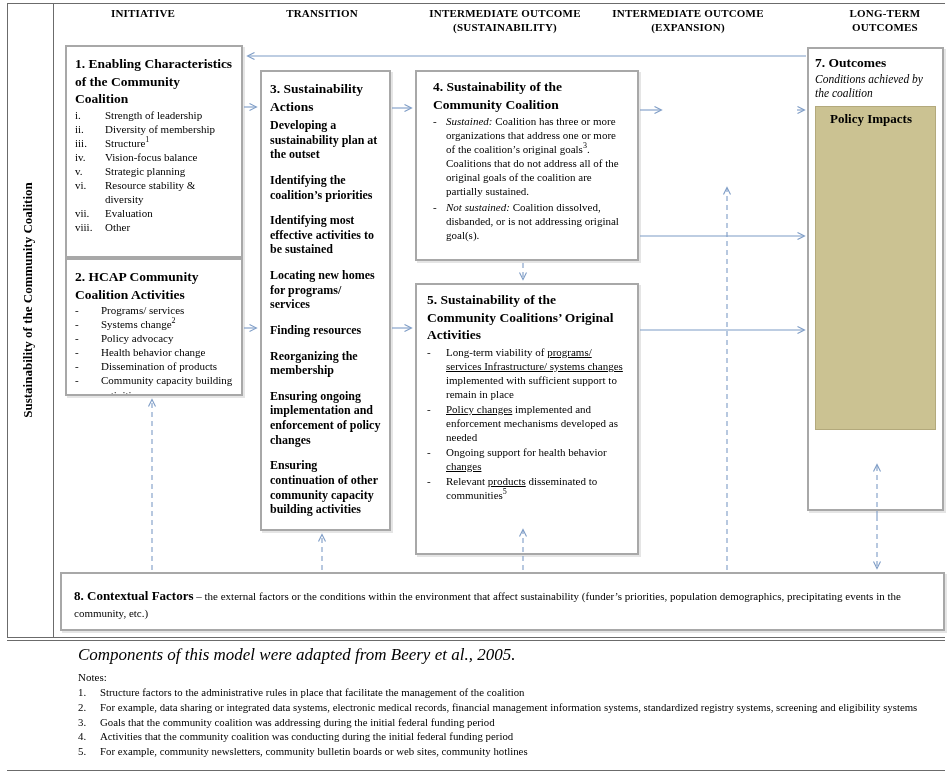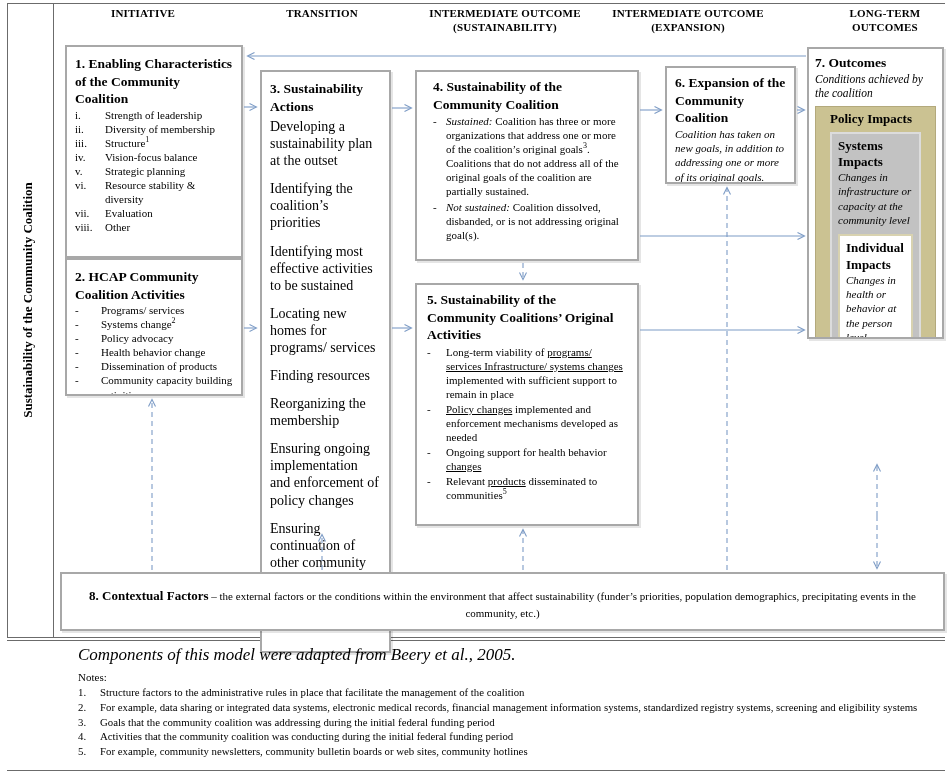--- a/index.html
+++ b/index.html
@@ -17,21 +17,21 @@
   .small-title{font-weight:bold;font-size:13px;line-height:1.25;}
   .it{font-style:italic;}
   .u{text-decoration:underline;}
   .li{display:flex;font-size:11px;line-height:1.28;}
   .li .m{flex:none;}
   .m1{width:30px;}
   .m2{width:26px;}
   .m4{width:13px;}
   .m5{width:19px;}
   sup{font-size:8px;line-height:0;}
-  .p3{font-size:14px;line-height:1.22;margin:0 0 11px 0;}
+  .p3{font-size:12px;line-height:1.22;margin:0 0 11px 0;font-weight:bold;}
   #box3 .btitle{margin-bottom:3px;}
   #box4 .li,#box5 .li{margin-top:1px;}
   .sub5{font-style:italic;font-size:11px;line-height:1.25;margin:1px 0 5px 0;}
   .imp{overflow:hidden;}
   .policy{margin-top:5px;background:#cbc292;border:1px solid #b3a97c;padding:4px 14px;height:324px;}
   .systems{margin-top:4px;background:#c2c2c2;border:2px solid #dcdcdc;padding:4px 6px;height:252px;}
   .individual{margin-top:7px;background:#fff;border:2px solid #d8d2b0;padding:4px 6px;height:138px;}
   .impbody{font-style:italic;font-size:11px;line-height:1.3;}
   #box8{padding:13px 12px;font-size:11px;line-height:1.45;}
   .b8title{font-weight:bold;font-size:13px;}
@@ -132,21 +132,21 @@
     <div class="li">
         <span class="m m2">-</span>
         <span>Dissemination of products</span>
       </div>
     <div class="li">
         <span class="m m2">-</span>
         <span>Community capacity building activities</span>
       </div>
   </div>
 
-  <div class="box" id="box3" style="left:260px;top:70px;width:131px;height:583px;">
+  <div class="box" id="box3" style="left:260px;top:70px;width:131px;height:461px;">
     <div class="btitle">3. Sustainability Actions</div>
     <p class="p3">Developing a sustainability plan at the outset</p>
     <p class="p3">Identifying the coalition’s priorities</p>
     <p class="p3">Identifying most effective activities to be sustained</p>
     <p class="p3">Locating new homes for programs/ services</p>
     <p class="p3">Finding resources</p>
     <p class="p3">Reorganizing the membership</p>
     <p class="p3">Ensuring ongoing implementation and enforcement of policy changes</p>
     <p class="p3">Ensuring continuation of other community capacity building activities</p>
   </div>
@@ -156,63 +156,51 @@
     <div class="li">
         <span class="m m4">-</span>
         <span><span class="it">Sustained:</span><span> Coalition has three or more organizations that address one or more of the coalition’s original goals</span><sup>3</sup><span>. Coalitions that do not address all of the original goals of the coalition are partially sustained.</span></span>
       </div>
     <div class="li">
         <span class="m m4">-</span>
         <span><span class="it">Not sustained:</span><span> Coalition dissolved, disbanded, or is not addressing original goal(s).</span></span>
       </div>
   </div>
 
-  <div class="box" id="box5" style="left:415px;top:283px;width:224px;height:243px;padding:6px 10px;">
+  <div class="box" id="box5" style="left:415px;top:283px;width:224px;height:272px;padding:6px 10px;">
     <div class="btitle">5. Sustainability of the Community Coalitions’ Original Activities</div>
     <div class="li">
         <span class="m m5">-</span>
         <span><span>Long-term viability of </span><span class="u">programs/ services Infrastructure/ systems changes</span><span> implemented with sufficient support to remain in place</span></span>
       </div>
     <div class="li">
         <span class="m m5">-</span>
         <span><span class="u">Policy changes</span><span> implemented and enforcement mechanisms developed as needed</span></span>
       </div>
     <div class="li">
         <span class="m m5">-</span>
         <span><span>Ongoing support for health behavior </span><span class="u">changes</span></span>
       </div>
     <div class="li">
         <span class="m m5">-</span>
         <span><span>Relevant </span><span class="u">products</span><span> disseminated to communities</span><sup>5</sup></span>
       </div>
 
   </div>
 
-  <div class="box" id="box6" style="left:665px;top:66px;width:131px;height:118px;padding:6px 8px;">
-    <div class="btitle">6. Expansion of the Community Coalition</div>
-    <div class="it" style="font-size:11px;line-height:1.3;">Coalition has taken on new goals, in addition to addressing one or more of its original goals.</div>
-  </div>
-
-  <div class="box" id="box7" style="left:807px;top:47px;width:137px;height:292px;padding:5px 6px;">
+
+  <div class="box" id="box7" style="left:807px;top:47px;width:137px;height:464px;padding:5px 6px;">
     <div class="btitle">7. Outcomes</div>
     <div class="it" style="font-size:11.5px;line-height:1.3;">Conditions achieved by the coalition</div>
     <div class="policy imp">
       <div class="small-title">Policy Impacts</div>
-      <div class="systems imp">
-        <div class="small-title">Systems Impacts</div>
-        <div class="impbody">Changes in infrastructure or capacity at the community level</div>
-        <div class="individual imp">
-          <div class="small-title">Individual Impacts</div>
-          <div class="impbody">Changes in health or behavior at the person level</div>
-        </div>
-      </div>
     </div>
   </div>
 
-  <div class="box" id="box8" style="left:60px;top:572px;width:885px;height:59px;text-align:center;">
+  <div class="box" id="box8" style="left:60px;top:572px;width:885px;height:59px;">
     <span class="b8title">8. Contextual Factors</span><span> – the external factors or the conditions within the environment that affect sustainability (funder’s priorities, population demographics, precipitating events in the community, etc.)</span>
   </div>
 
   <div class="credit">Components of this model were adapted from Beery et al., 2005.</div>
   <div class="noteslabel">Notes:</div>
   <div class="notes">
     <div class="li">
         <span class="m">1.</span>
         <span>Structure factors to the administrative rules in place that facilitate the management of the coalition</span>
       </div>

